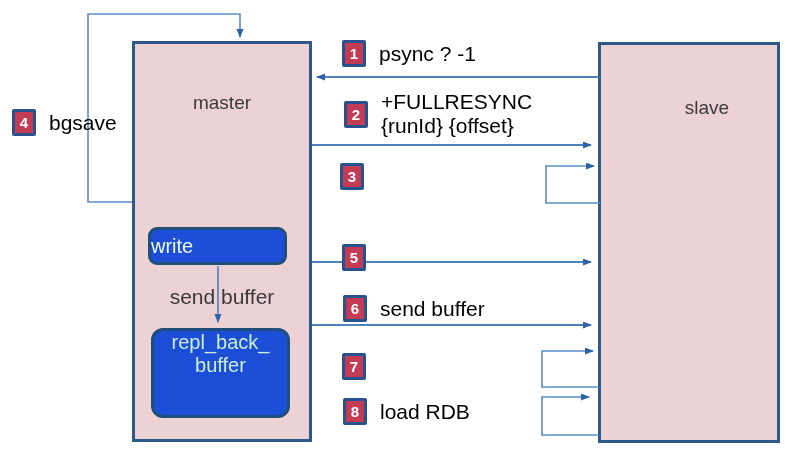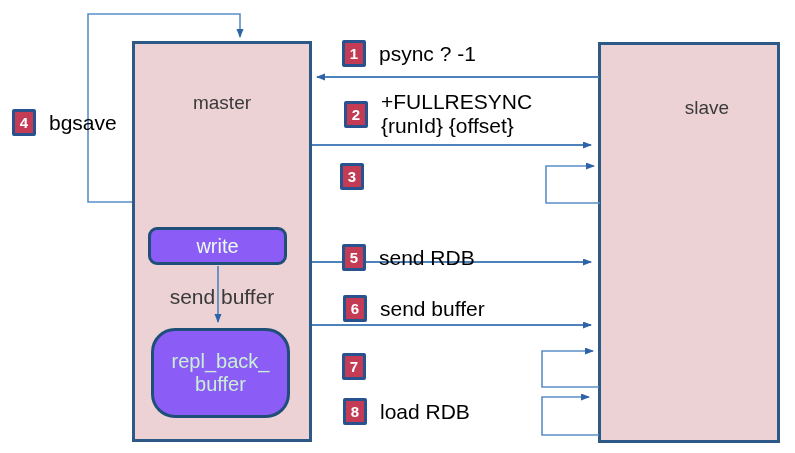--- a/index.html
+++ b/index.html
@@ -7,25 +7,25 @@
   *{box-sizing:border-box;}
 
   .node{position:absolute;background:#ecd1d5;border:3px solid #2d5986;}
   .master-box{left:132px;top:41px;width:180px;height:401px;}
   .slave-box{left:598px;top:42px;width:182px;height:401px;}
 
   .node-label{position:absolute;color:#3a3a3a;font-size:19px;text-align:center;}
   .master-label{left:132px;top:92px;width:180px;}
   .slave-label{left:598px;top:97px;width:182px;padding-left:36px;}
 
-  .green-box{position:absolute;background:#8b5cf6;border:3px solid #1f4e79;
-    display:flex;align-items:center;justify-content:center;text-align:center;}
+  .green-box{position:absolute;background:#1d4ed8;border:3px solid #1f4e79;
+    display:flex;align-items:center;text-align:center;}
   .write-box{left:148px;top:227px;width:139px;height:38px;border-radius:9px;
     color:#eafbef;font-size:20px;}
-  .repl-box{left:151px;top:328px;width:139px;height:90px;border-radius:24px;
+  .repl-box{left:151px;top:328px;width:139px;height:90px;border-radius:12px;
     color:#c9efd6;font-size:20px;line-height:23px;flex-direction:column;}
 
   .send-buffer-label{position:absolute;left:132px;top:285px;width:180px;text-align:center;
     color:#3a3a3a;font-size:21px;}
 
   .arrows{position:absolute;left:0;top:0;width:795px;height:453px;pointer-events:none;}
 
   .step{position:absolute;display:flex;align-items:center;gap:13px;}
   .badge{width:24px;height:27px;background:#c43b55;border:3px solid #27528e;border-radius:2px;
     color:#ffffff;font-weight:bold;font-size:15px;display:flex;align-items:center;justify-content:center;
@@ -94,21 +94,20 @@
     <span class="badge">3</span>
   </div>
 
   <div class="step step-4">
     <span class="badge">4</span>
     <span class="step-label">bgsave</span>
   </div>
 
   <div class="step step-5">
     <span class="badge">5</span>
-    <span class="step-label">send RDB</span>
   </div>
 
   <div class="step step-6">
     <span class="badge">6</span>
     <span class="step-label">send buffer</span>
   </div>
 
   <div class="step step-7">
     <span class="badge">7</span>
   </div>

